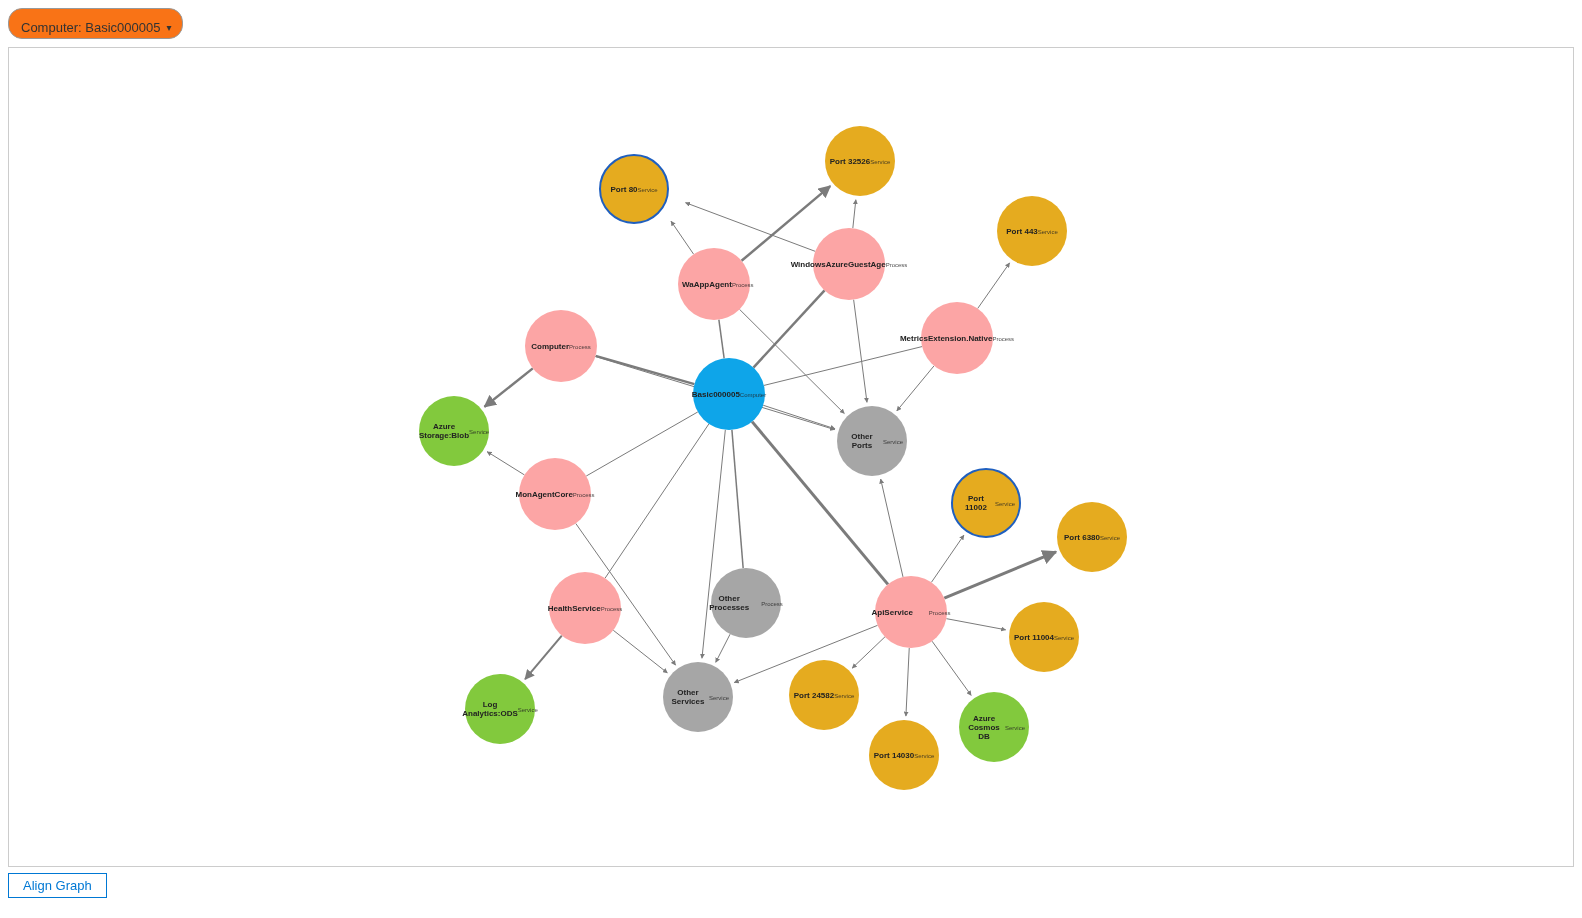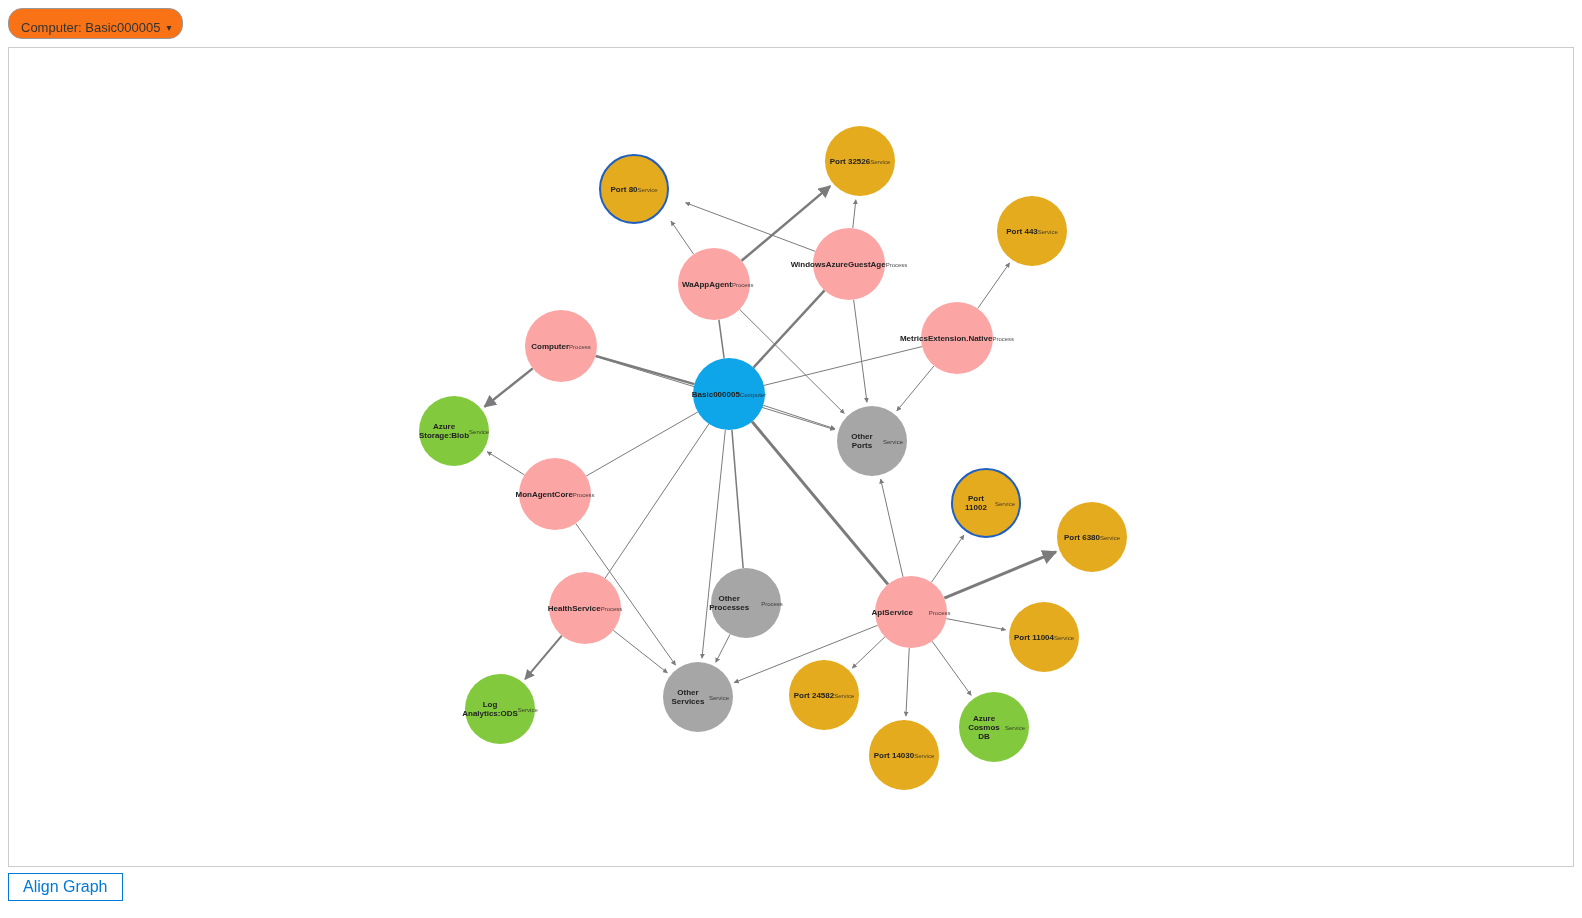--- a/index.html
+++ b/index.html
@@ -67,21 +67,21 @@
     inset: 0;
     width: 100%;
     height: 100%;
     z-index: 1;
   }
   .align-btn {
     margin-top: 6px;
     border: 1px solid #0078d4;
     background: #fff;
     color: #0078d4;
-    font-size: 16px;
+    font-size: 13px;
     padding: 4px 14px;
     cursor: pointer;
   }
 </style>
 </head>
 <body>
 
 
 
 <div class="dropdown">

